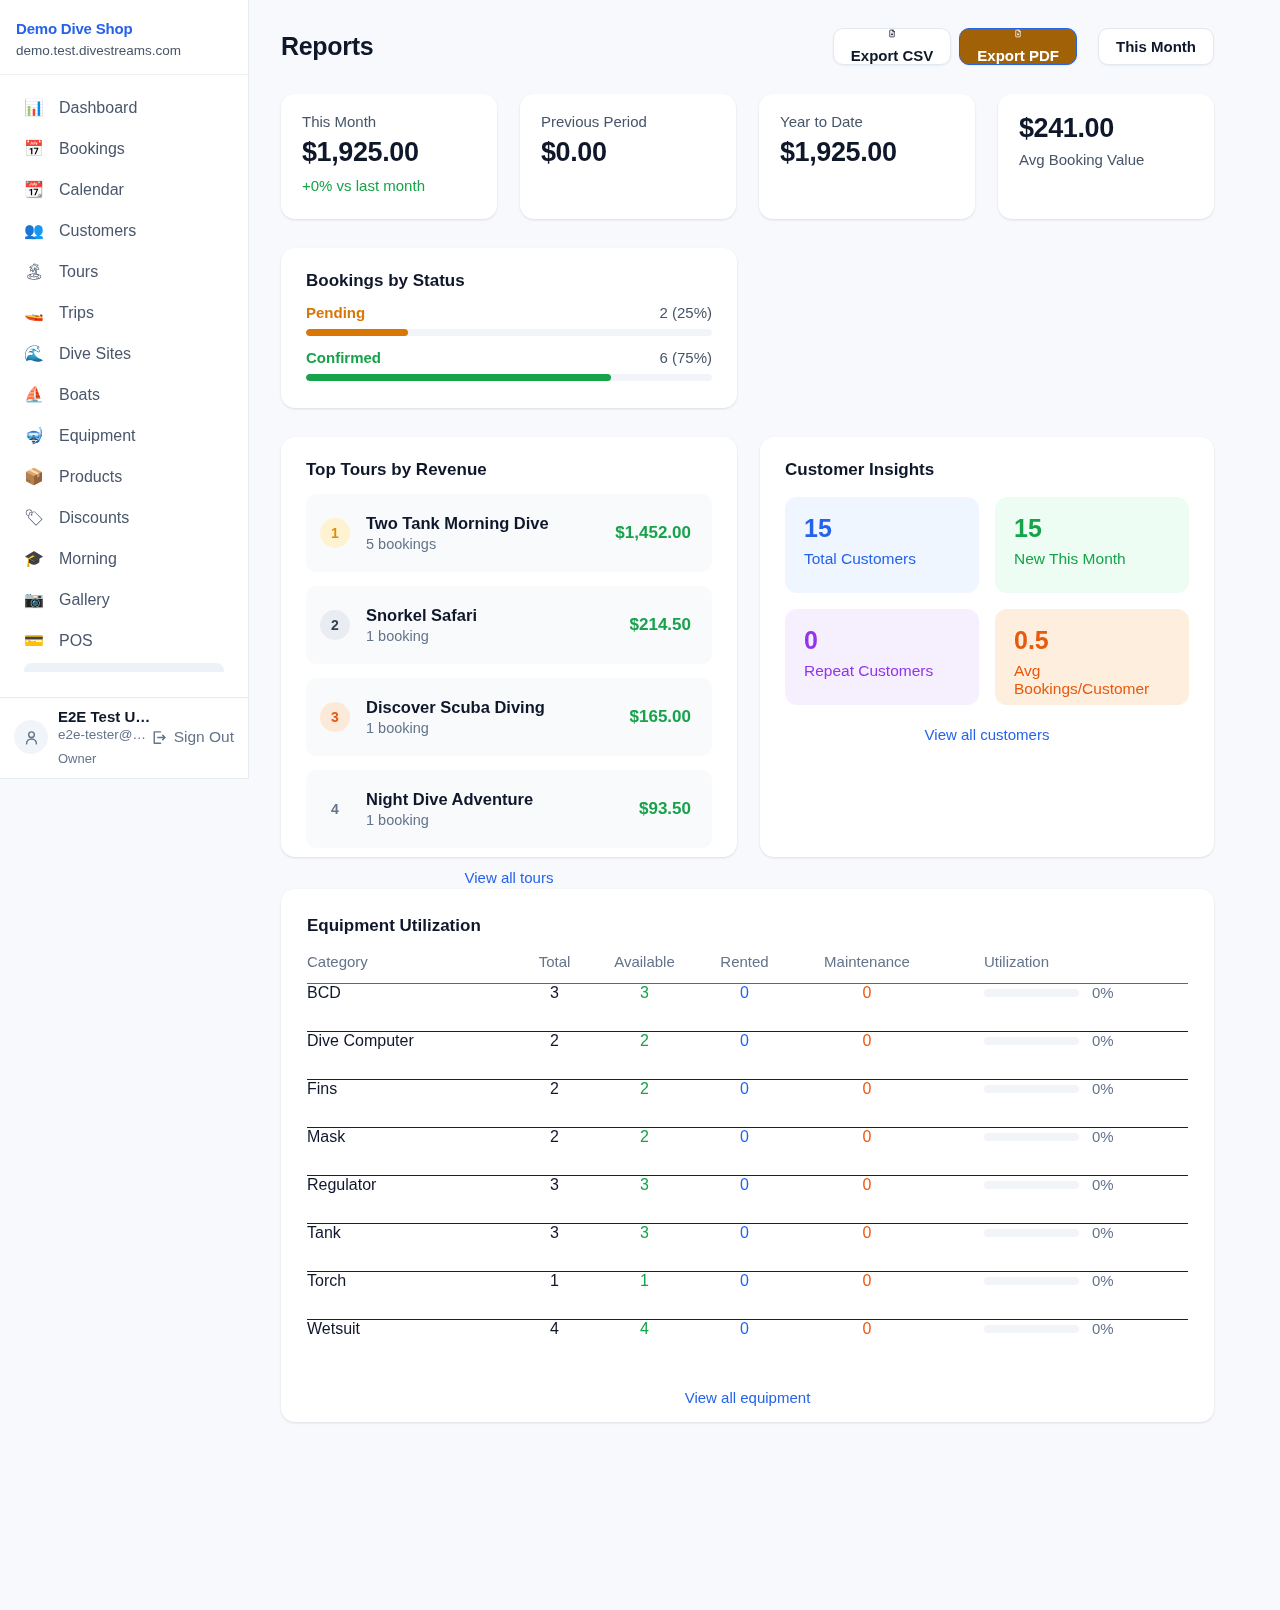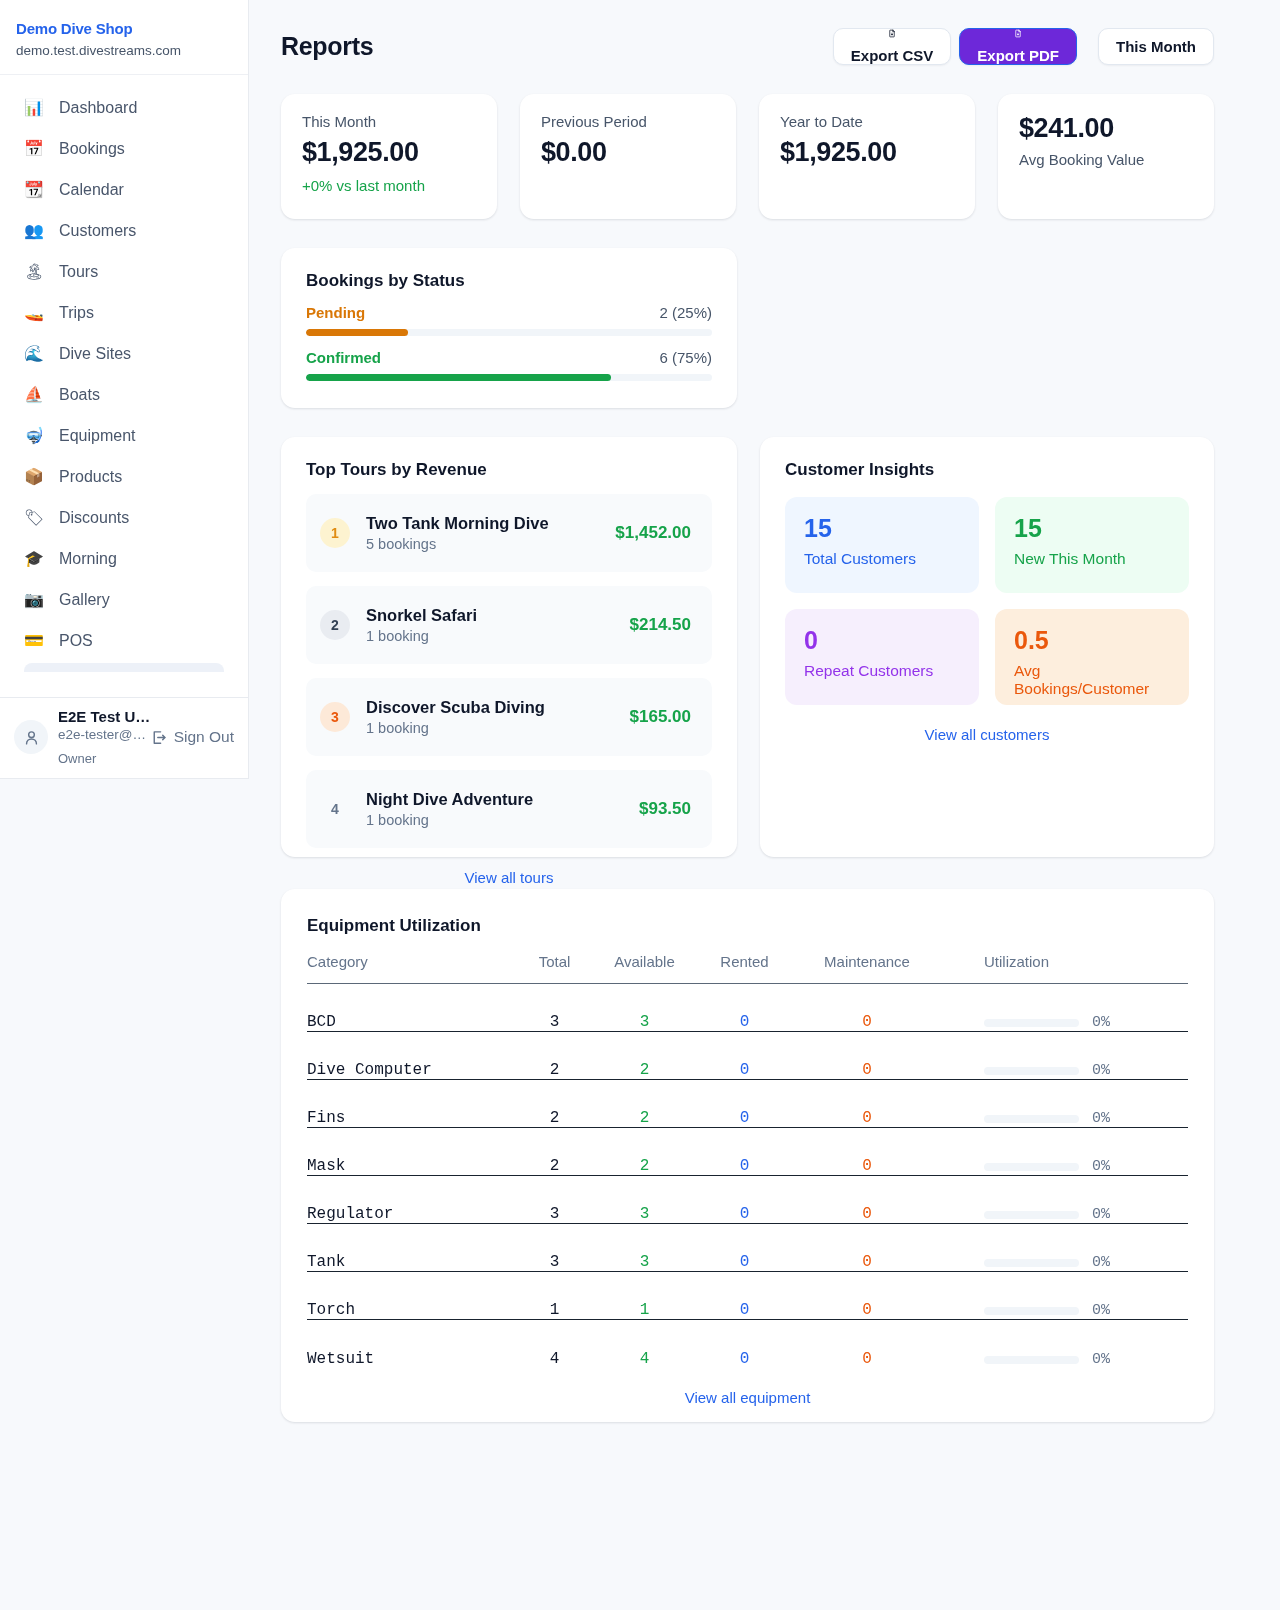--- a/index.html
+++ b/index.html
@@ -47,21 +47,21 @@
   .page-header { display:flex; align-items:center; justify-content:space-between; margin-top:28px; }
   .page-title { font-size:25px; font-weight:800; color:#0f172a; letter-spacing:-0.3px; }
   .hdr-actions { display:flex; align-items:center; gap:8px; }
   .btn {
     height:37px; border-radius:10px; display:inline-flex; align-items:center; gap:9px;
     padding:0 17px; font-size:15px; font-weight:700; cursor:pointer;
     background:#fff; border:1px solid #e2e8f0; color:#0f172a;
     box-shadow:0 1px 2px rgba(15,23,42,0.05);
     flex-direction:column;
   }
-  .btn-primary { background:#6d28d9; border-color:#2563eb; color:#fff; }
+  .btn-primary { background:#a16207; border-color:#2563eb; color:#fff; }
   .btn-period { margin-left:13px; font-weight:700; }
   .btn svg { display:block; }
 
   .card {
     background:#fff; border-radius:14px;
     box-shadow:0 1px 2px rgba(15,23,42,0.05), 0 1px 3px rgba(15,23,42,0.07);
   }
   .card-title { font-size:17px; font-weight:700; color:#0f172a; }
 
   
@@ -105,21 +105,21 @@
   .tile-label { font-size:15.5px; margin-top:7px; }
   .t-blue   { background:#eff6ff; } .t-blue .tile-value, .t-blue .tile-label { color:#2563eb; }
   .t-green  { background:#edfdf3; } .t-green .tile-value, .t-green .tile-label { color:#16a34a; }
   .t-purple { background:#f6effd; } .t-purple .tile-value, .t-purple .tile-label { color:#9333ea; }
   .t-orange { background:#fdeedd; } .t-orange .tile-value, .t-orange .tile-label { color:#ea580c; }
 
   
   .equipment-card { margin-top:32px; padding:27px 26px 22px 26px; height:533px; }
   .eq-table { margin-top:17px; }
   .eq-head { display:flex; align-items:center; color:#64748b; font-size:15px; padding-bottom:13px; border-bottom:1px solid #5b6878; }
-  .eq-row { display:flex; align-items:flex-end; height:48px; border-bottom:1px solid #19232f; font-size:16px;font-family:Liberation Mono, monospace; }
+  .eq-row { display:flex; align-items:flex-start; height:48px; border-bottom:1px solid #19232f; font-size:16px; }
   .eq-row:last-child { border-bottom:none; }
   .c-cat  { flex:0 0 205px; font-weight:500; color:#0f172a; }
   .c-total{ flex:0 0 85px;  text-align:center; color:#0f172a; }
   .c-avail{ flex:0 0 95px;  text-align:center; color:#16a34a; }
   .c-rent { flex:0 0 105px; text-align:center; color:#2563eb; }
   .c-maint{ flex:0 0 140px; text-align:center; color:#ea580c; }
   .c-util { flex:1; display:flex; align-items:center; gap:13px; padding-left:47px; }
   .eq-head .c-total, .eq-head .c-avail, .eq-head .c-rent, .eq-head .c-maint { color:#64748b; }
   .eq-head .c-cat, .eq-head .c-util { color:#64748b; }
   .eq-head .c-util { padding-left:47px; }

